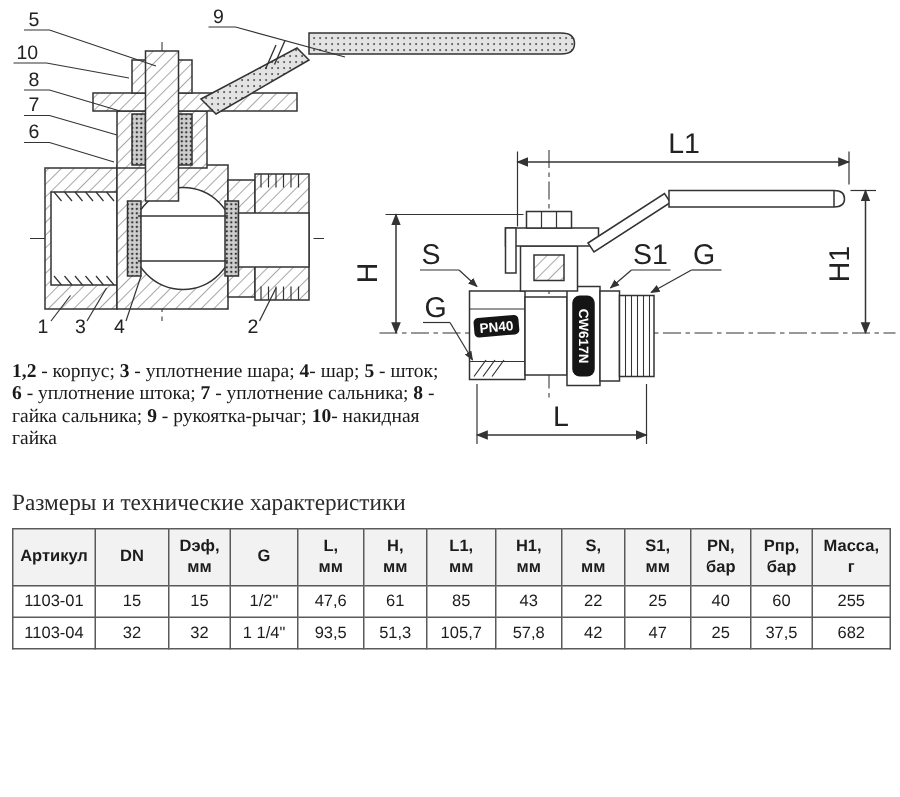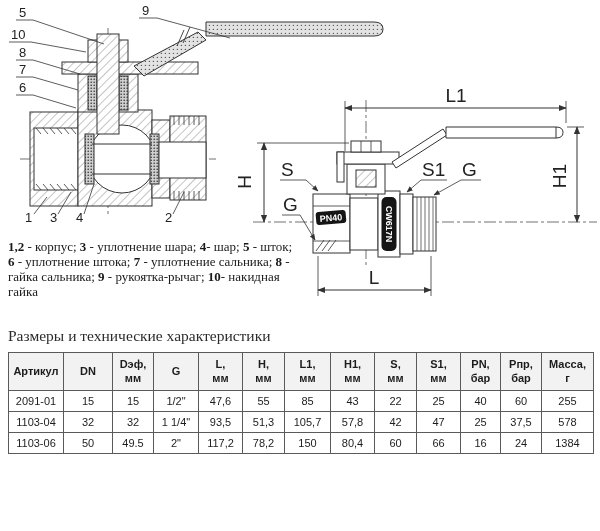--- a/index.html
+++ b/index.html
@@ -211,26 +211,26 @@
           <th>PN,
 бар</th>
           <th>Рпр,
 бар</th>
           <th>Масса,
 г</th>
         </tr>
     </thead>
     <tbody>
         <tr>
-          <td>2091-01</td>
+          <td>1103-01</td>
           <td>15</td>
           <td>15</td>
           <td>1/2"</td>
           <td>47,6</td>
-          <td>55</td>
+          <td>61</td>
           <td>85</td>
           <td>43</td>
           <td>22</td>
           <td>25</td>
           <td>40</td>
           <td>60</td>
           <td>255</td>
         </tr>
         <tr>
           <td>1103-04</td>
@@ -238,33 +238,18 @@
           <td>32</td>
           <td>1 1/4"</td>
           <td>93,5</td>
           <td>51,3</td>
           <td>105,7</td>
           <td>57,8</td>
           <td>42</td>
           <td>47</td>
           <td>25</td>
           <td>37,5</td>
-          <td>578</td>
-        </tr>
-        <tr>
-          <td>1103-06</td>
-          <td>50</td>
-          <td>49.5</td>
-          <td>2"</td>
-          <td>117,2</td>
-          <td>78,2</td>
-          <td>150</td>
-          <td>80,4</td>
-          <td>60</td>
-          <td>66</td>
-          <td>16</td>
-          <td>24</td>
-          <td>1384</td>
+          <td>682</td>
         </tr>
       </tbody>
   </table>
 
 </div>
 
 </body></html>

